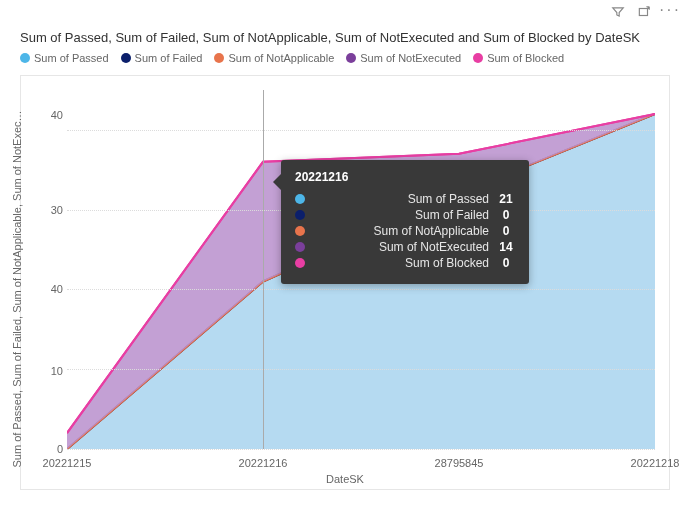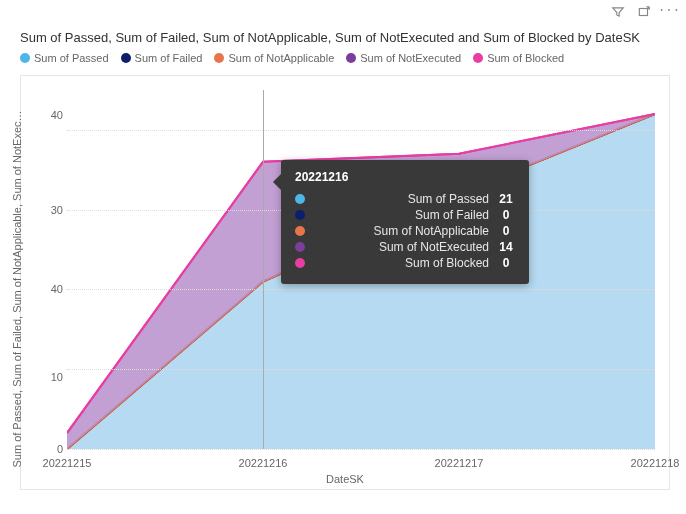--- a/index.html
+++ b/index.html
@@ -202,30 +202,30 @@
         <path d="M 0 359 L 196 191.46666666666667 L 392 103.71111111111111 L 588 23.933333333333337 L 588 23.933333333333337 L 392 103.71111111111111 L 196 191.46666666666667 L 0 359 Z" fill="#e8744c" fill-opacity="0.85"></path>
         <path d="M 0 359 L 196 191.46666666666667 L 392 103.71111111111111 L 588 23.933333333333337" fill="none" stroke="#e8744c" stroke-width="2"></path>
         <path d="M 0 343.0444444444444 L 196 71.80000000000001 L 392 63.82222222222225 L 588 23.933333333333337 L 588 23.933333333333337 L 392 103.71111111111111 L 196 191.46666666666667 L 0 359 Z" fill="#b98fcc" fill-opacity="0.85"></path>
         <path d="M 0 343.0444444444444 L 196 71.80000000000001 L 392 63.82222222222225 L 588 23.933333333333337" fill="none" stroke="#e83ea3" stroke-width="2"></path>
         <path d="M 0 343.0444444444444 L 196 71.80000000000001 L 392 63.82222222222225 L 588 23.933333333333337 L 588 23.933333333333337 L 392 63.82222222222225 L 196 71.80000000000001 L 0 343.0444444444444 Z" fill="#e83ea3" fill-opacity="0.85"></path>
         <path d="M 0 343.0444444444444 L 196 71.80000000000001 L 392 63.82222222222225 L 588 23.933333333333337" fill="none" stroke="#e83ea3" stroke-width="2"></path>
       </svg>
   <div class="gridline" style="top: 359px;"></div>
       <div class="ytick" style="top: 359px;">0</div>
       <div class="gridline" style="top: 279.222px;"></div>
-      <div class="ytick" style="top: 287px;">10</div>
+      <div class="ytick" style="top: 281px;">10</div>
       <div class="gridline" style="top: 199.444px;"></div>
       <div class="ytick" style="top: 199.444px;">40</div>
       <div class="gridline" style="top: 119.667px;"></div>
       <div class="ytick" style="top: 119.667px;">30</div>
       <div class="gridline" style="top: 39.8889px;"></div>
       <div class="ytick" style="top: 25px;">40</div>
       <div class="xtick" style="left: 0px;">20221215</div>
       <div class="xtick" style="left: 196px;">20221216</div>
-      <div class="xtick" style="left: 392px;">20221217</div>
+      <div class="xtick" style="left: 392px;">28795845</div>
       <div class="xtick" style="left: 588px;">20221218</div>
       <div class="vline" style="left: 196px;"></div>
       <div class="tooltip" style="left: 214px; top: 70px;">
         <div class="arrow"></div>
         <div class="tt-title">20221216</div>
         <div class="row">
           <span class="dot" style="background: rgb(77, 182, 232);"></span>
           <span class="label">Sum of Passed</span>
           <span class="val">21</span>
         </div>

